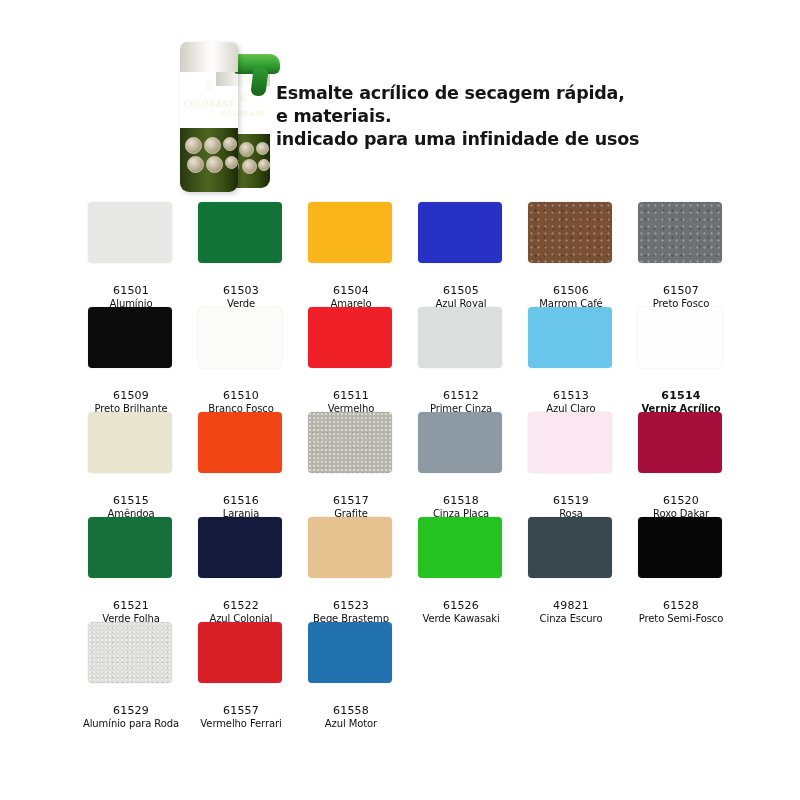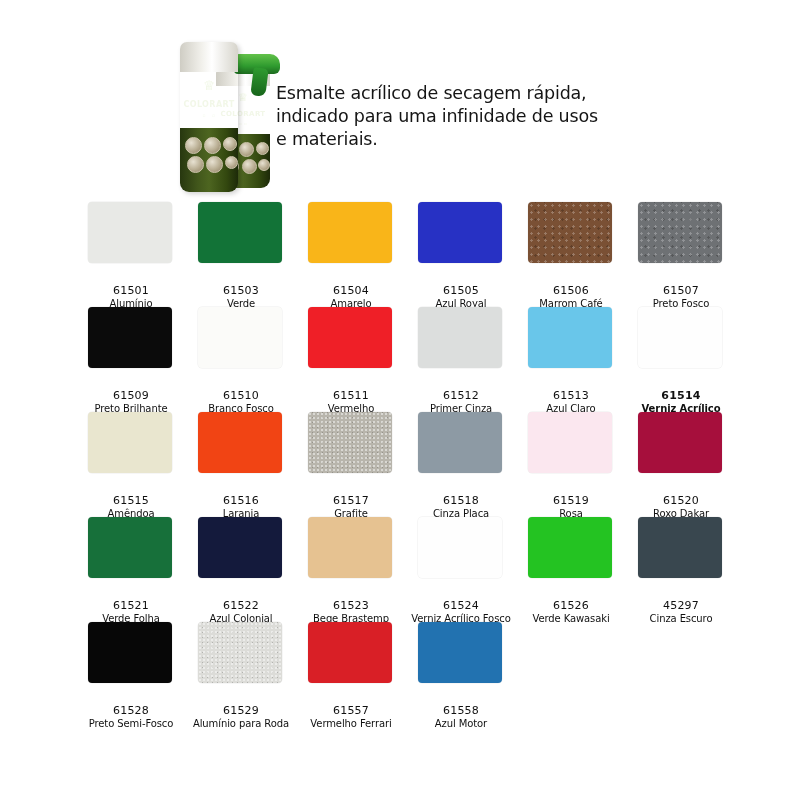--- a/index.html
+++ b/index.html
@@ -124,21 +124,21 @@
     background: #9a2b14;
     border-radius: 2px;
   }
 
   #headline {
     position: absolute;
     left: 276px;
     top: 82px;
     width: 360px;
     font-family: "DejaVu Sans", sans-serif;
-    font-weight: normal;
+    font-weight: bold;
     font-size: 17.5px;
     line-height: 1.30;
     color: #151515;
     letter-spacing: -0.2px;
   }
   #headline .ln { display: block; white-space: nowrap; }
 
   
   #swatch-grid {
     position: absolute;
@@ -260,22 +260,22 @@
         <div class="icon-dot" style="left:7px;  top:28px; width:15px; height:15px;"></div>
         <div class="icon-dot" style="left:26px; top:28px; width:15px; height:15px;"></div>
         <div class="icon-dot" style="left:45px; top:28px; width:11px; height:11px;"></div>
       </div>
     </div>
 
   </div>
 
   <div id="headline">
     <span class="ln">Esmalte acrílico de secagem rápida,</span>
+    <span class="ln">e materiais.</span>
     <span class="ln">indicado para uma infinidade de usos</span>
-    <span class="ln">e materiais.</span>
   </div>
 
 </div>
 
 <div id="swatch-grid">
     <div class="swatch-cell">
       <div class="chip" style="background: rgb(232, 233, 230);"></div>
       <div class="chip-label">
         <span class="chip-code">61501</span>
         <span class="chip-name">Alumínio Opalescente</span>
@@ -415,37 +415,30 @@
       </div>
     </div>
     <div class="swatch-cell">
       <div class="chip" style="background: rgb(230, 194, 145);"></div>
       <div class="chip-label">
         <span class="chip-code">61523</span>
         <span class="chip-name">Bege Brastemp</span>
       </div>
     </div>
     <div class="swatch-cell">
-      <div class="chip" style="background: rgb(254, 254, 254);"></div>
-      <div class="chip-label">
-        <span class="chip-code">61524</span>
-        <span class="chip-name">Verniz Acrílico Fosco</span>
-      </div>
-    </div>
-    <div class="swatch-cell">
       <div class="chip" style="background: rgb(36, 195, 34);"></div>
       <div class="chip-label">
         <span class="chip-code">61526</span>
         <span class="chip-name">Verde Kawasaki</span>
       </div>
     </div>
     <div class="swatch-cell">
       <div class="chip" style="background: rgb(57, 71, 79);"></div>
       <div class="chip-label">
-        <span class="chip-code">45297</span>
+        <span class="chip-code">49821</span>
         <span class="chip-name">Cinza Escuro</span>
       </div>
     </div>
     <div class="swatch-cell">
       <div class="chip" style="background: rgb(7, 7, 7);"></div>
       <div class="chip-label">
         <span class="chip-code">61528</span>
         <span class="chip-name">Preto Semi-Fosco</span>
       </div>
     </div>

